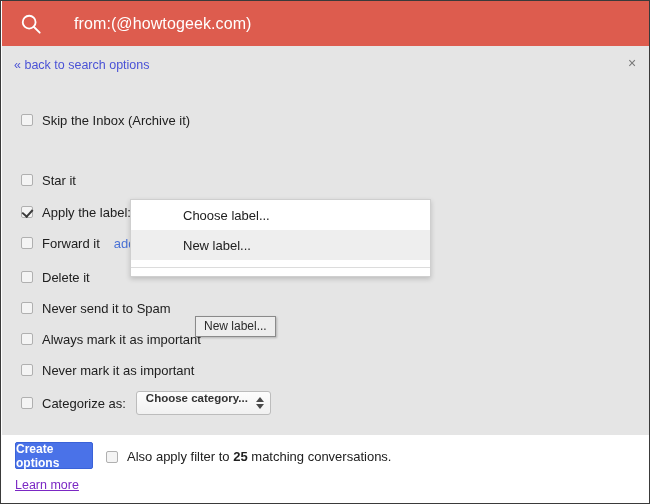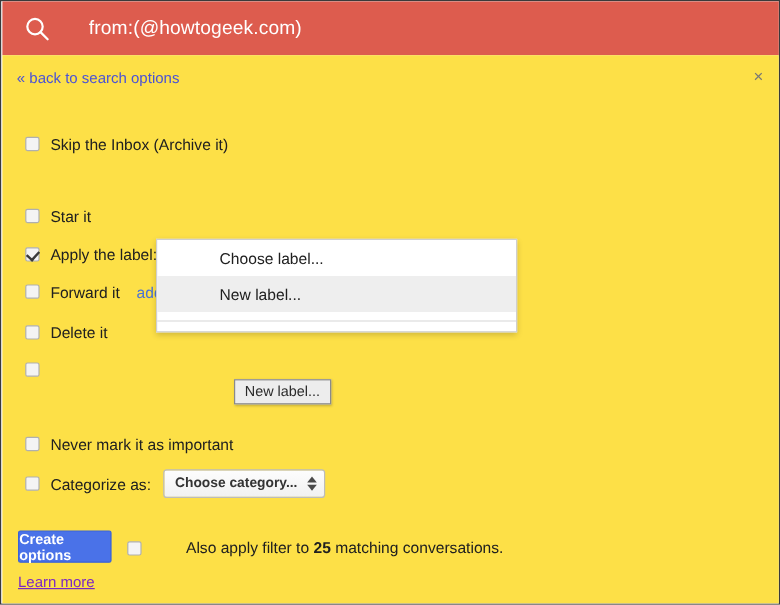--- a/index.html
+++ b/index.html
@@ -45,22 +45,22 @@
     letter-spacing: 0.1px;
     white-space: nowrap;
   }
 
   
   .panel {
     position: absolute;
     left: 1px;
     top: 45px;
     width: 648px;
-    height: 457px;
-    background: #fde047;
+    height: 389px;
+    background: #e5e5e5;
   }
 
   .back-link {
     position: absolute;
     left: 12px;
     top: 12px;
     color: #4a52d6;
     font-size: 12.5px;
     text-decoration: none;
     cursor: pointer;
@@ -153,21 +153,20 @@
 
   
   .cat-select {
     margin-left: 10px;
     box-sizing: border-box;
     height: 24px;
     border: 1px solid #bcbcbc;
     border-radius: 3px;
     background: linear-gradient(#fdfdfd, #f1f1f1);
     display: flex;
-    align-items: center;
     padding: 0 6px 0 9px;
     cursor: pointer;
   }
   .cat-select-text {
     font-size: 11.5px;
     font-weight: bold;
     color: #333333;
   }
   .cat-arrows {
     margin-left: 8px;
@@ -258,21 +257,20 @@
     cursor: pointer;
     font-family: "Liberation Sans", sans-serif;
   }
   .also-row {
     position: absolute;
     left: 104px;
     top: 403px;
     display: flex;
     align-items: center;
     white-space: nowrap;
-    gap: 28px;
   }
   .also-text {
     margin-left: 9px;
     font-size: 13px;
     color: #202020;
   }
   .also-text b { font-weight: bold; }
 
   .learn-more {
     position: absolute;
@@ -325,22 +323,27 @@
       <span class="inline-link">add</span>
     </div>
 
     <div class="opt-row" style="top:222px;">
       <span class="cb"></span>
       <span class="opt-label">Delete it</span>
     </div>
 
     <div class="opt-row" style="top:253px;">
       <span class="cb"></span>
-    </div>
-
+      <span class="opt-label">Never send it to Spam</span>
+    </div>
+
+    <div class="opt-row" style="top:284px;">
+      <span class="cb"></span>
+      <span class="opt-label">Always mark it as important</span>
+    </div>
 
     <div class="opt-row" style="top:315px;">
       <span class="cb"></span>
       <span class="opt-label">Never mark it as important</span>
     </div>
 
     <div class="opt-row" style="top:348px;">
       <span class="cb"></span>
       <span class="opt-label">Categorize as:</span>
       <span class="cat-select">

